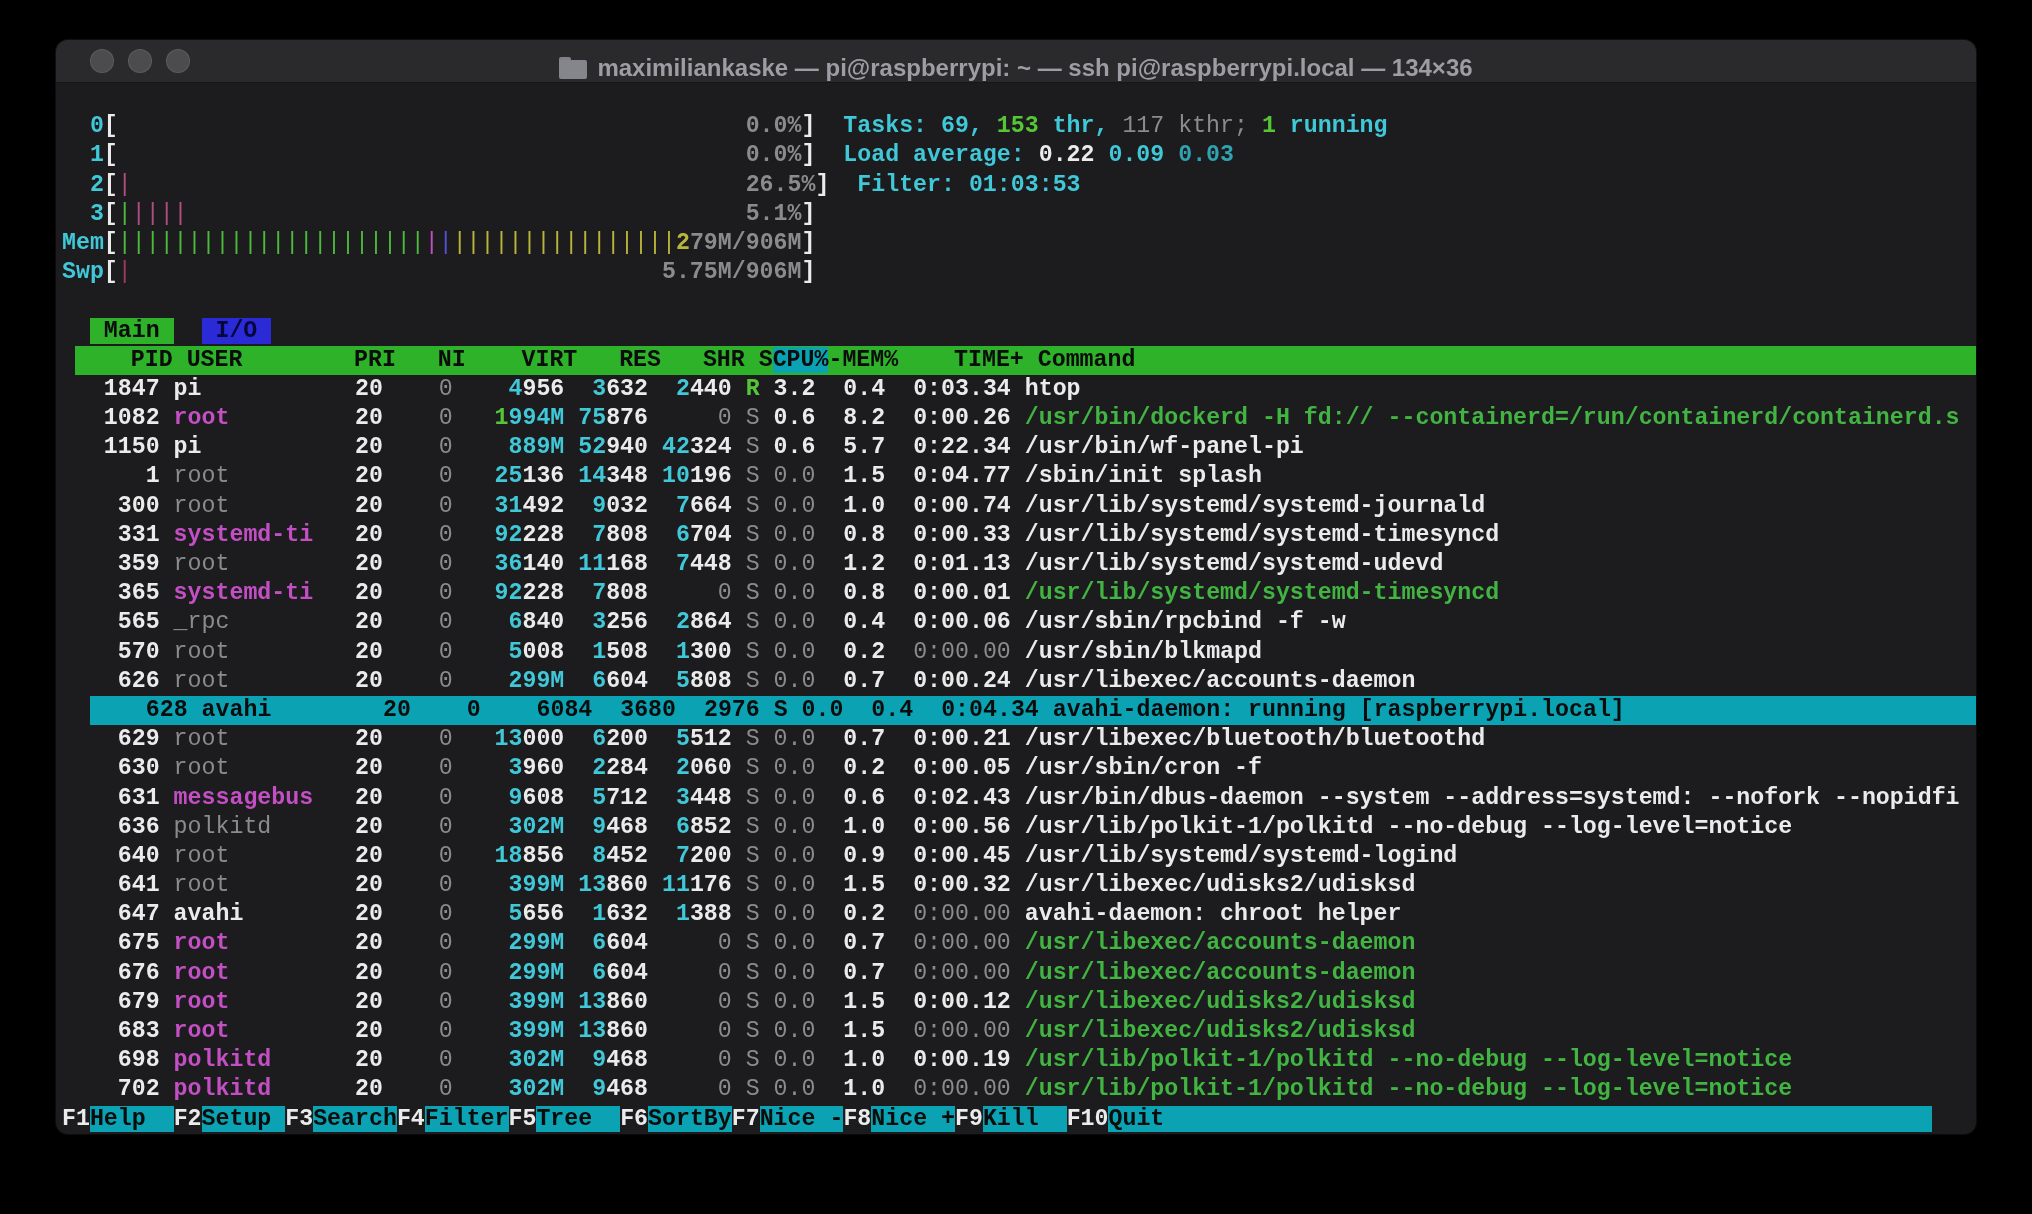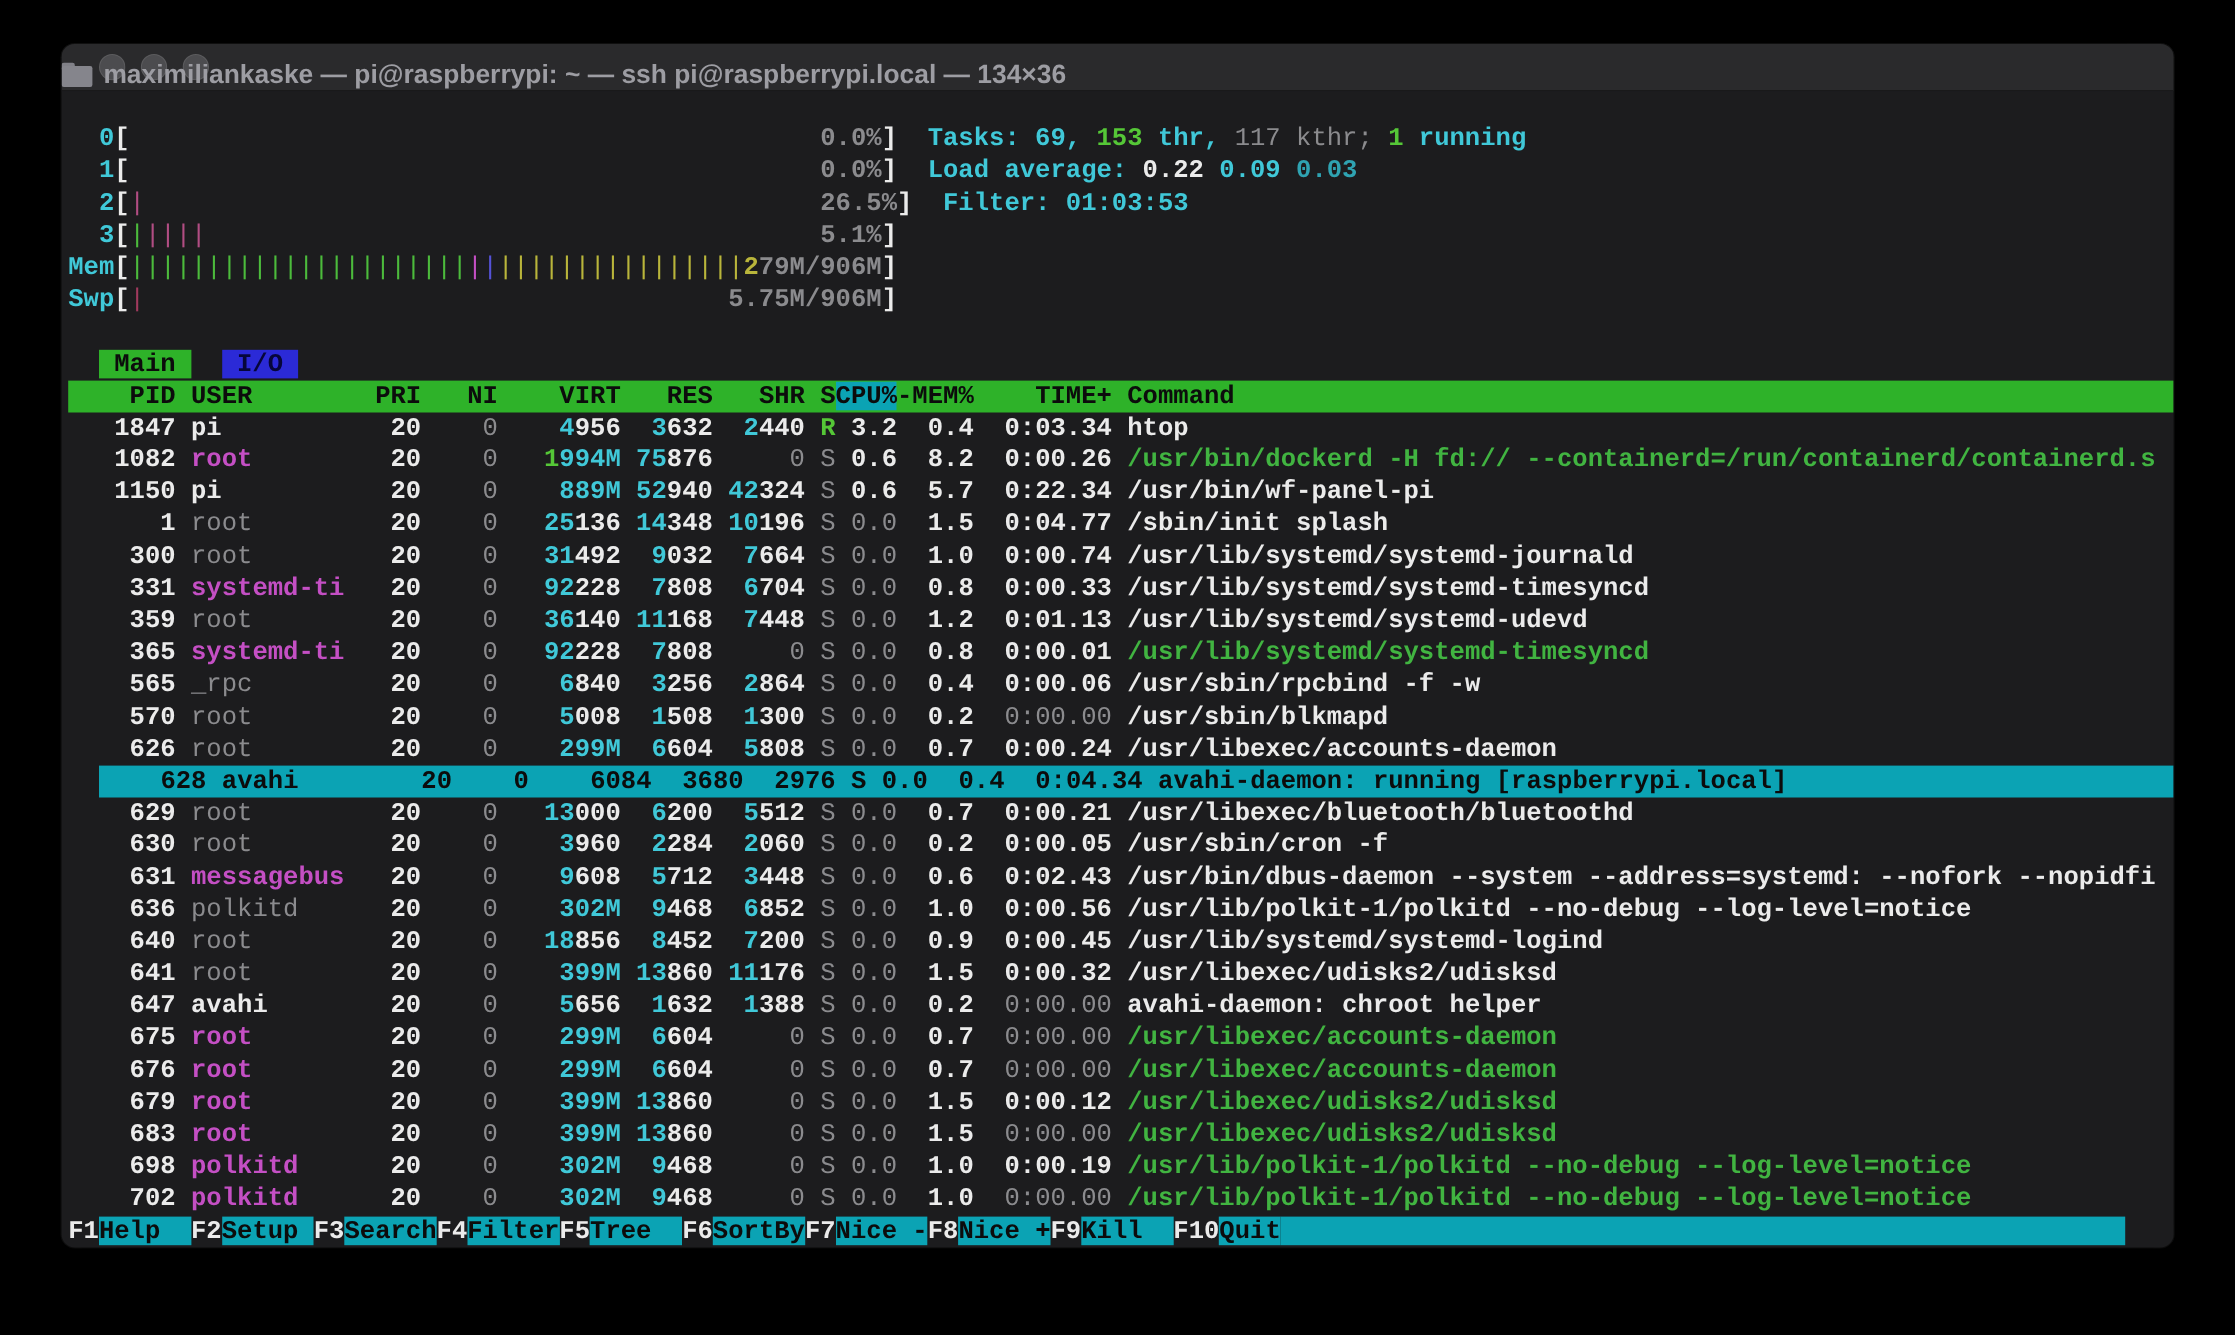--- a/index.html
+++ b/index.html
@@ -8,21 +8,21 @@
   #window{position:absolute;left:56px;top:40px;width:1920px;height:1094px;
     background:var(--c-terminal_bg);border-radius:12px;overflow:hidden;
     box-shadow:0 28px 70px rgba(0,0,0,.6), 0 0 0 1px rgba(255,255,255,.07);}
 
   #titlebar{height:42px;background:var(--c-titlebar_bg);display:flex;align-items:center;
     border-bottom:1px solid #161617;position:relative;
     font-family:"Liberation Sans", sans-serif;}
   .lights{display:flex;gap:14px;margin-left:34px;}
   .light{width:24px;height:24px;border-radius:50%;background:var(--c-traffic_light);
     border:1px solid rgba(255,255,255,.09);box-sizing:border-box;}
-  .title-wrap{position:absolute;left:0;right:0;display:flex;align-items:center;gap:10px;pointer-events:none;margin-top:14px;}
+  .title-wrap{position:absolute;left:0;right:0;display:flex;justify-content:center;align-items:center;gap:10px;pointer-events:none;margin-top:14px;}
   #win-title{color:var(--c-title_text);font-size:24px;font-weight:700;}
   .folder{width:28px;height:22px;position:relative;}
   .folder:before{content:"";position:absolute;left:0;top:0;width:12px;height:6px;background:#808087;border-radius:2px 2px 0 0;}
   .folder:after{content:"";position:absolute;left:0;top:3px;width:28px;height:19px;background:#85858c;border-radius:2px;}
 
   #terminal{position:relative;font-family:Liberation Mono, monospace;
     font-size:23.25px;line-height:29.2px;padding-left:6px;color:var(--c-white);}
   .line{height:29.2px;white-space:pre;overflow:hidden;}
 
   .cyan{color:var(--c-cyan);font-weight:700;}
@@ -35,21 +35,21 @@
   .memtext{color:var(--c-gray);font-weight:700;}
   .yellow{color:var(--c-bar_yellow);font-weight:700;}
   .magenta{color:var(--c-magenta);font-weight:700;}
   .greencmd{color:var(--c-green_cmd);font-weight:700;}
   .plain{color:var(--c-white);}
 
   .b-green{color:var(--c-bar_green);} .b-pink{color:var(--c-bar_pink);}
   .b-magenta{color:var(--c-bar_magenta);} .b-blue{color:var(--c-bar_blue);}
   .b-yellow{color:var(--c-bar_yellow);} .b-red{color:var(--c-bar_red);}
 
-  .hdrline{background:var(--c-header_green);width:100%;}
+  .hdrline{background:var(--c-header_green);width:100%;margin-left:13px;}
   .hc{color:var(--c-black_text);font-weight:700;}
   .hc.sort{background:var(--c-selection_teal);}
 
   .row.sel{background:var(--c-selection_teal);margin-left:28px;}
   .row.sel span{color:var(--c-black_text) !important;font-weight:700;}
 
   .tab{color:var(--c-black_text);font-weight:700;padding:0 1ch;}
   .tab-main{background:var(--c-header_green);}
   .tab-io{background:var(--c-tab_blue);color:#06063a;}
 

